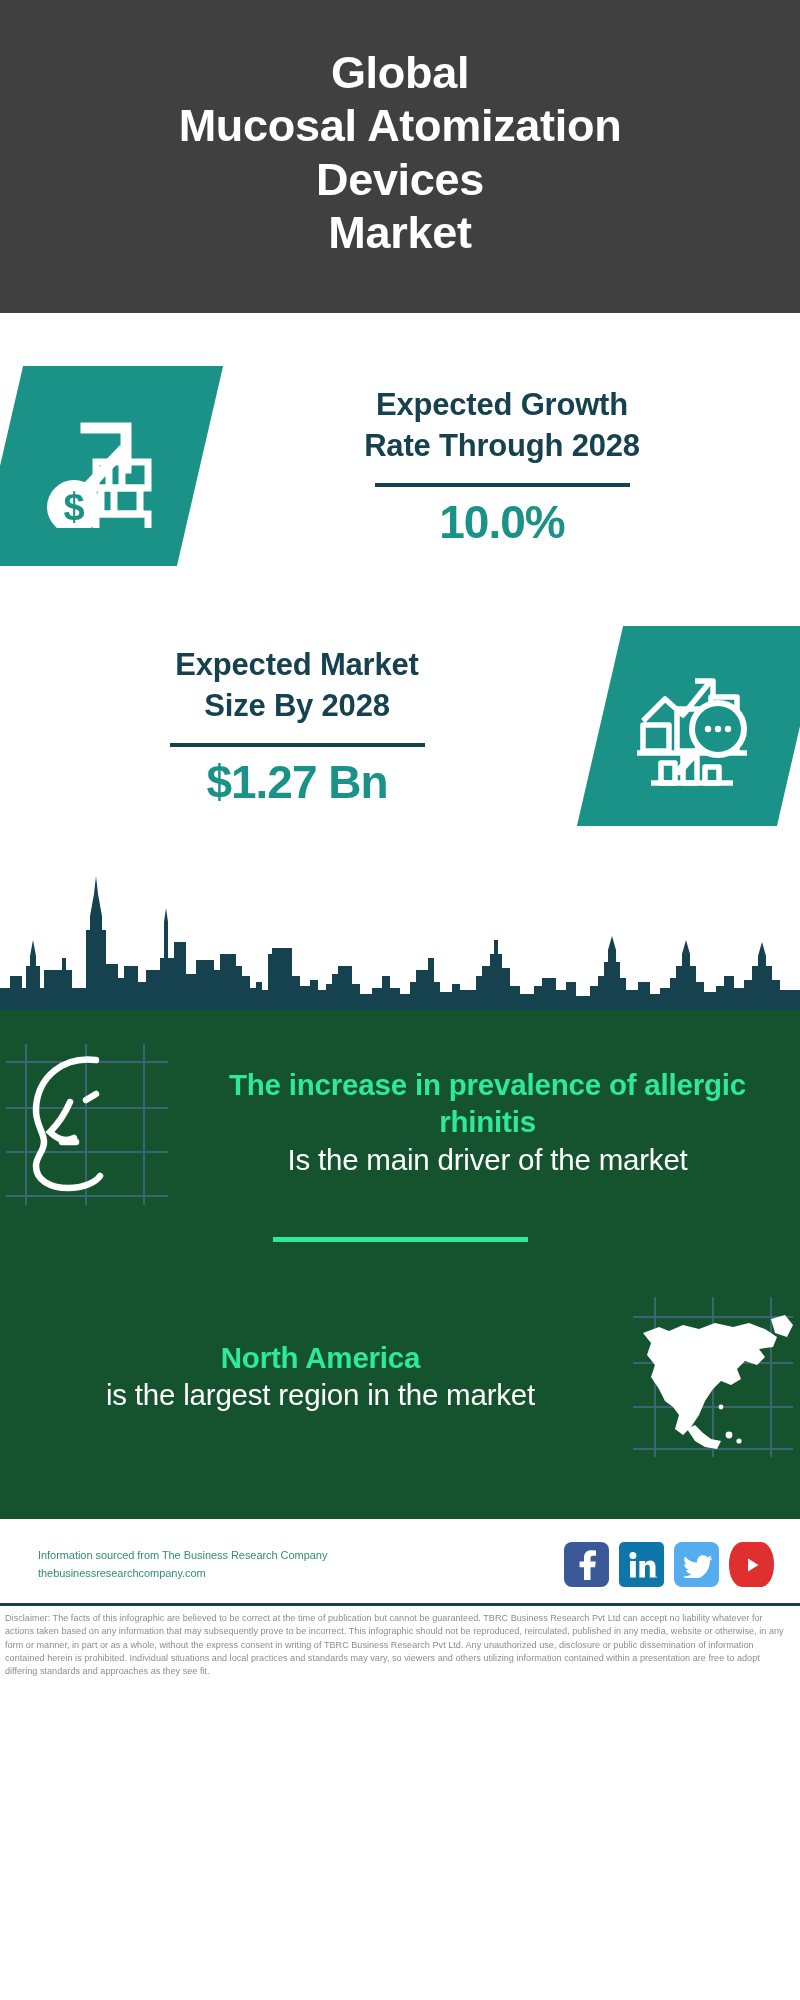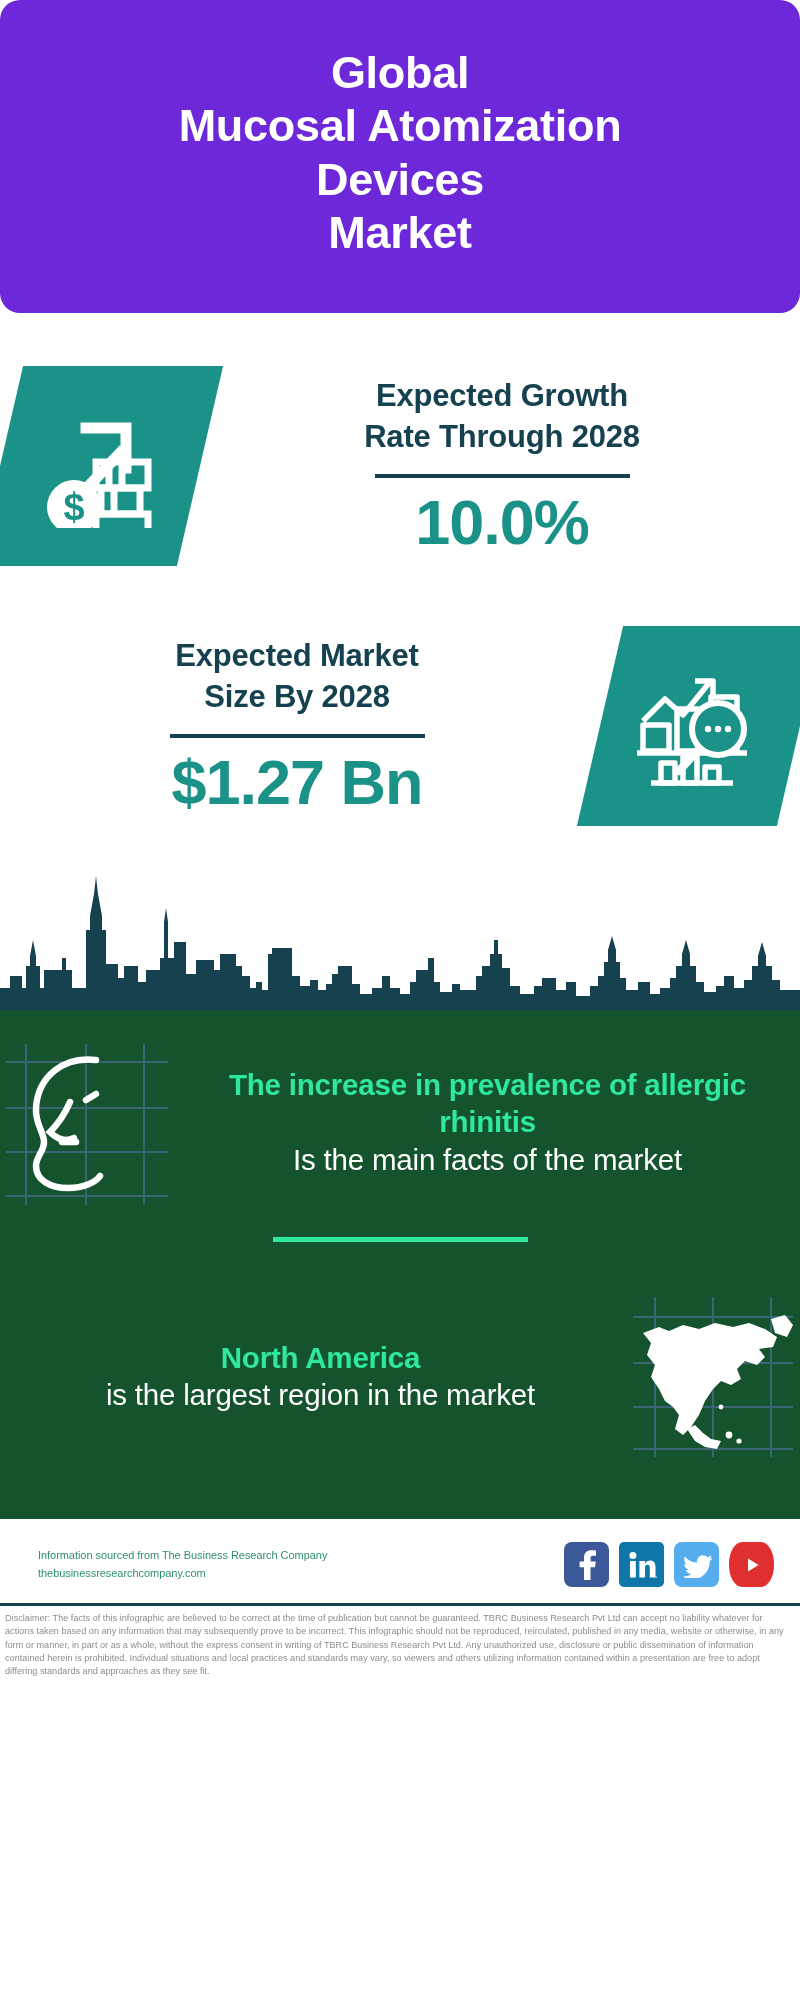--- a/index.html
+++ b/index.html
@@ -4,23 +4,23 @@
 <style>
   * { margin:0; padding:0; box-sizing:border-box; }
   body {
     width:800px; height:2000px;
     font-family:"Liberation Sans", sans-serif;
     background:#ffffff; overflow:hidden; position:relative;
   }
 
   
   .header {
-    background:#6d28d9; width:100%; height:313px;
+    background:#404040; width:100%; height:313px;
     display:flex; flex-direction:column; align-items:center;
-    justify-content:center; padding:6px 20px 14px;border-radius:20px;
+    justify-content:center; padding:6px 20px 14px;
   }
   .header h1 {
     color:#ffffff; font-size:45px; font-weight:bold;
     line-height:1.18; text-align:center; letter-spacing:-0.3px;
   }
 
   
   .stats { background:#ffffff; position:relative; padding-top:8px; }
 
   .stat-row { display:flex; align-items:center; }
@@ -39,21 +39,21 @@
   .stat-text { flex:1; display:flex; flex-direction:column; align-items:center; }
   .stat-label {
     color:#16414f; font-size:31px; font-weight:bold;
     text-align:center; line-height:1.33; letter-spacing:-0.2px;
   }
   .rule {
     width:255px; height:4px; background:#16414f;
     margin:17px 0 10px 0;
   }
   .stat-value {
-    color:#1b9287; font-size:63px; font-weight:bold;
+    color:#1b9287; font-size:46px; font-weight:bold;
     letter-spacing:-1px; line-height:1.1;
   }
   .r1 .stat-text { padding-left:4px; }
   .r2 .stat-text { padding-right:6px; }
 
   
   .skyline { width:100%; height:140px; display:block; margin-top:44px; }
 
   
   .dark {
@@ -257,21 +257,21 @@
           <path d="M70 72 C64 86 56 96 50 102 C58 110 66 112 74 108"></path>
 
           <path d="M86 70 L96 64"></path>
 
           <path d="M62 112 L76 112"></path>
         </g>
       </svg>
     </div>
     <div class="ins-text">
       <span class="ins-hl">The increase in prevalence of allergic rhinitis</span>
-      <span class="ins-sub">Is the main facts of the market</span>
+      <span class="ins-sub">Is the main driver of the market</span>
     </div>
   </div>
 
   <div class="green-divider"></div>
 
   <div class="insight i2">
     <div class="ins-text">
       <span class="ins-hl">North America</span>
       <span class="ins-sub">is the largest region in the market</span>
     </div>

